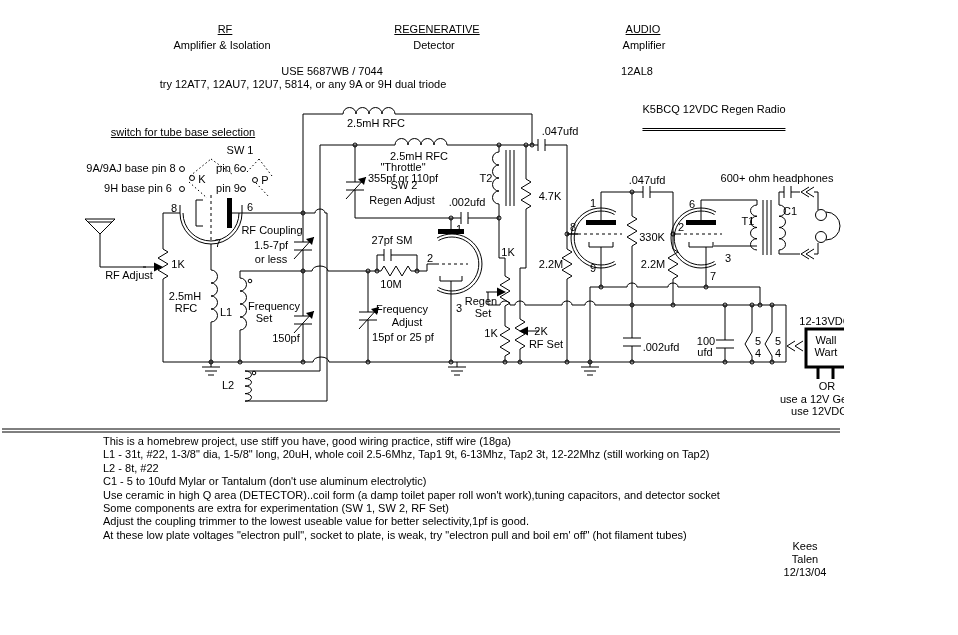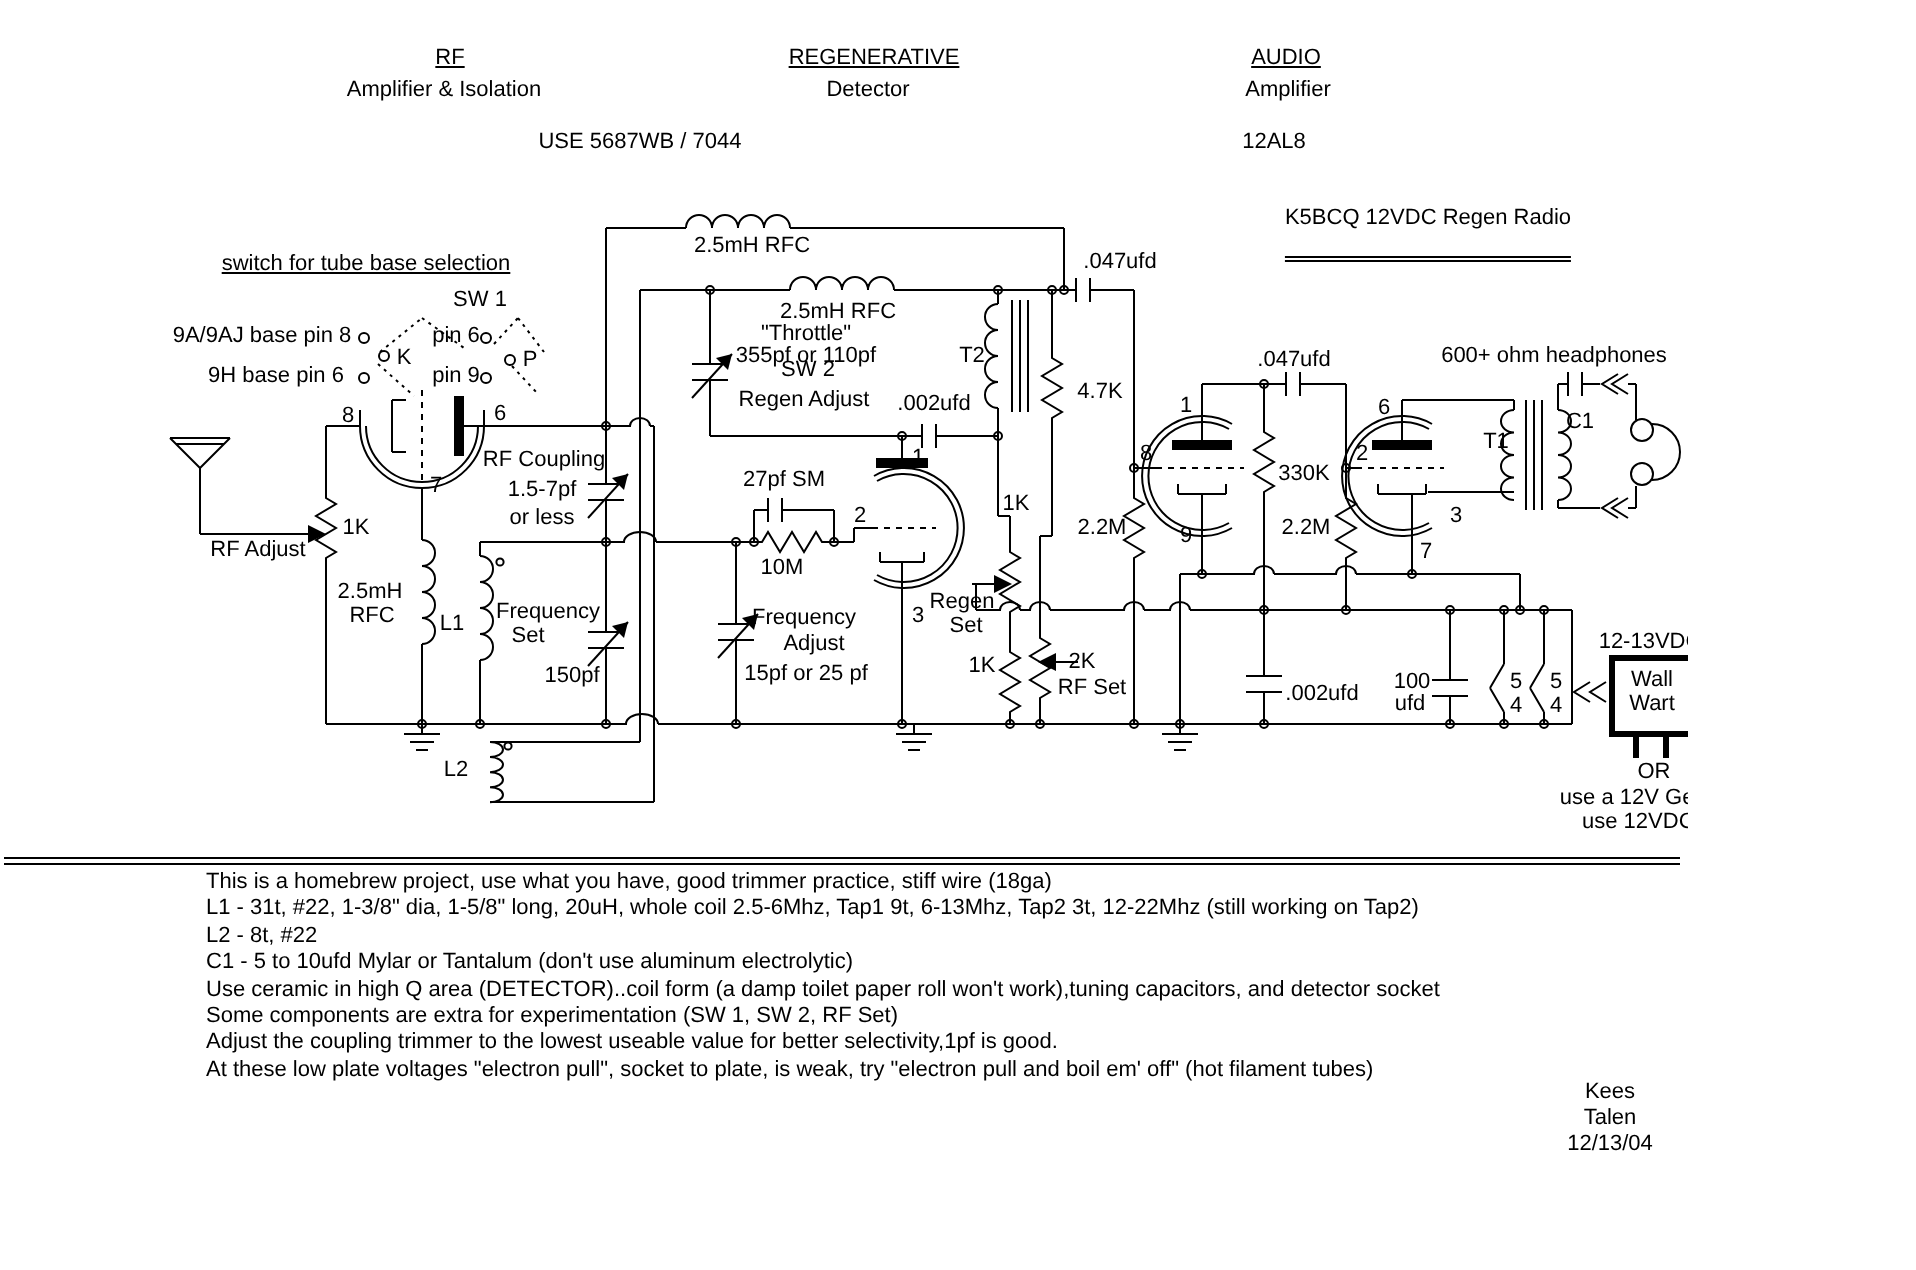--- a/index.html
+++ b/index.html
@@ -216,21 +216,22 @@
         <circle cx="254" cy="373" r="1.8"></circle>
   </g>
 
   <path d="M2,429H840M2,432H840"></path>
 </svg>
 
 <div class="lb ul" style="left:225px;top:23px">RF</div>
 <div class="lb" style="left:222px;top:39px">Amplifier &amp; Isolation</div>
 <div class="lb ul" style="left:437px;top:23px">REGENERATIVE</div>
 <div class="lb" style="left:434px;top:39px">Detector</div>
-<div class="lb" style="left:320px;top:65px">USE 5687WB / 7044</div>
+<div class="lb" style="left:332px;top:65px">USE 5687WB / 7044</div>
+<div class="lb" style="left:303px;top:78px">try 12AT7, 12AU7, 12U7, 5814, or any 9A or 9H dual triode</div>
 <div class="lb ul" style="left:643px;top:23px">AUDIO</div>
 <div class="lb" style="left:644px;top:39px">Amplifier</div>
 <div class="lb" style="left:637px;top:65px">12AL8</div>
 <div class="lb dul" style="left:714px;top:103px">K5BCQ 12VDC  Regen Radio</div>
 
 <div class="lb ul" style="left:183px;top:126px">switch for tube base selection</div>
 <div class="lb" style="left:240px;top:144px">SW 1</div>
 <div class="lb" style="left:131px;top:162px">9A/9AJ base  pin 8</div>
 <div class="lb" style="left:202px;top:173px">K</div>
 <div class="lb" style="left:228px;top:162px">pin 6</div>
@@ -302,21 +303,21 @@
 <div class="lb" style="left:778px;top:335px">5</div>
 <div class="lb" style="left:778px;top:347px">4</div>
 <div class="lb" style="left:825px;top:315px">12-13VDC</div>
 <div class="lb" style="left:826px;top:334px">Wall</div>
 <div class="lb" style="left:826px;top:346px">Wart</div>
 <div class="lb" style="left:827px;top:380px">OR</div>
 <div class="lb" style="left:827px;top:393px">use a 12V Gell Cell</div>
 <div class="lb" style="left:828px;top:405px">use 12VDC PS</div>
 
 <div class="notes">
-  <div>This is a homebrew project, use what you have, good trimmer practice, stiff wire (18ga)</div>
+  <div>This is a homebrew project, use stiff you have, good wiring practice, stiff wire (18ga)</div>
   <div>L1 - 31t, #22, 1-3/8" dia, 1-5/8" long, 20uH, whole coil 2.5-6Mhz, Tap1 9t, 6-13Mhz, Tap2 3t, 12-22Mhz (still working on Tap2)</div>
   <div>L2 - 8t, #22</div>
   <div>C1 - 5 to 10ufd Mylar or Tantalum (don't use aluminum electrolytic)</div>
   <div>Use ceramic in high Q area (DETECTOR)..coil form (a damp toilet paper roll won't work),tuning capacitors, and detector socket</div>
   <div>Some components are extra for experimentation (SW 1, SW 2, RF Set)</div>
   <div>Adjust the coupling trimmer to the lowest useable value for better selectivity,1pf is good.</div>
   <div>At these low plate voltages "electron pull", socket to plate, is weak, try "electron pull and boil em' off" (hot filament tubes)</div>
 </div>
 
 <div class="credit">

